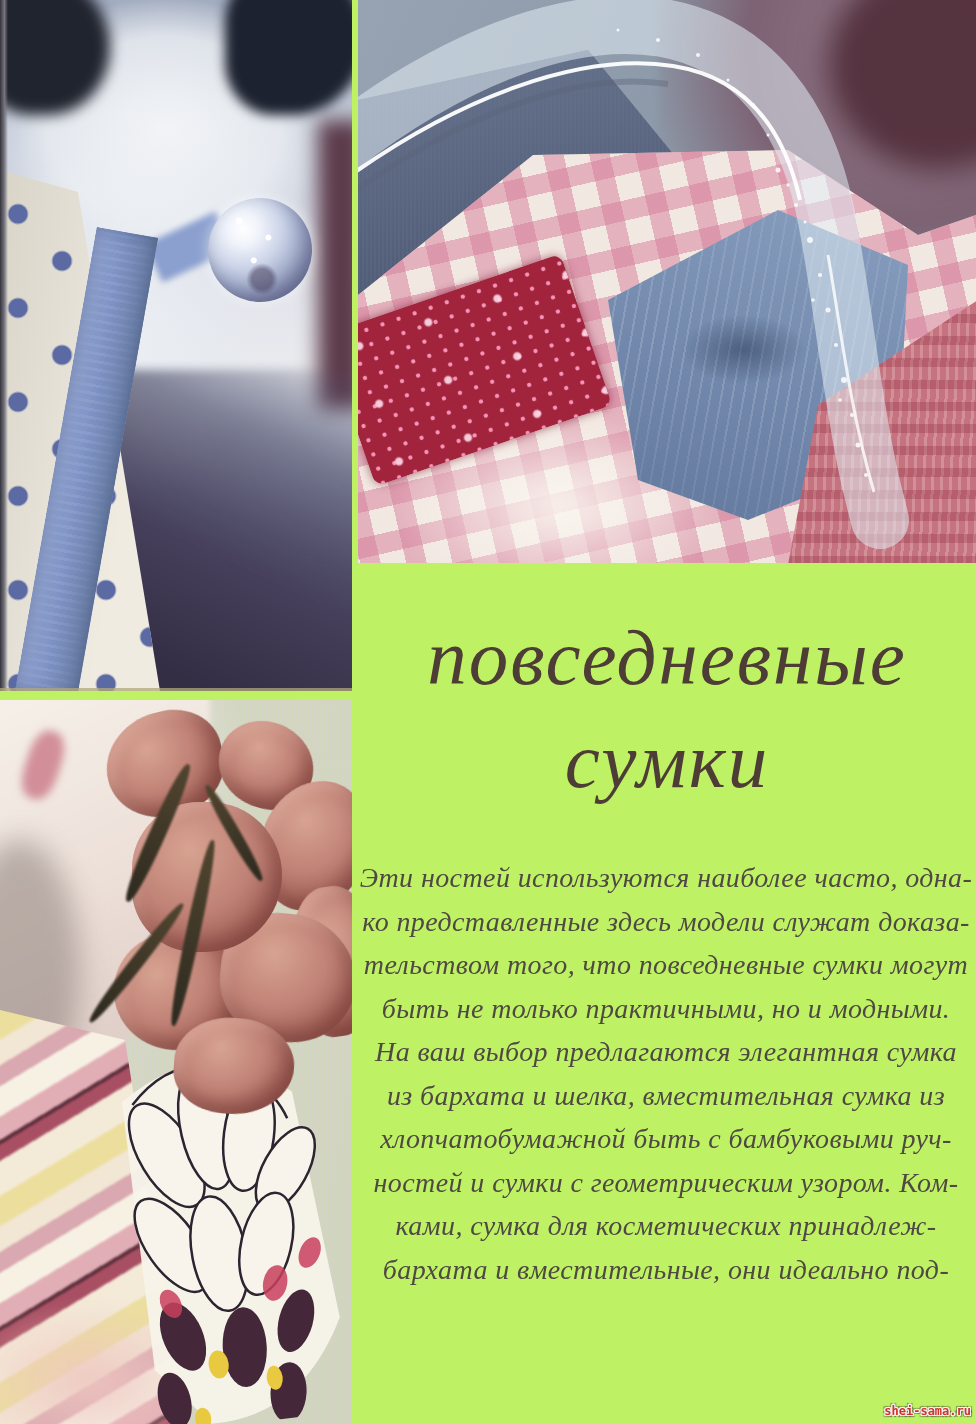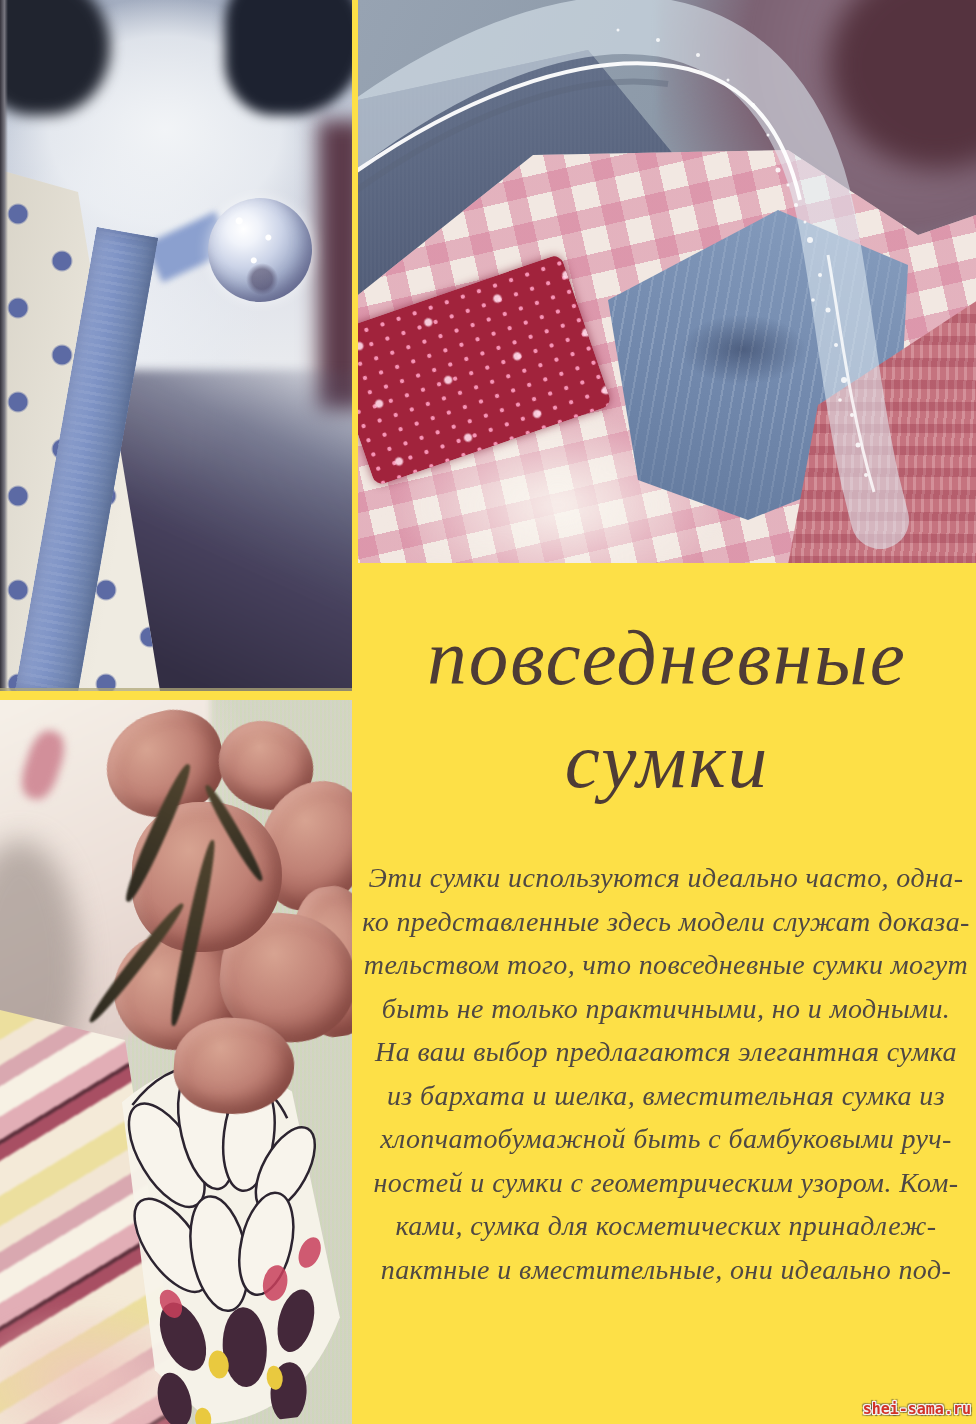--- a/index.html
+++ b/index.html
@@ -1,16 +1,16 @@
 <!DOCTYPE html>
 <html><head>
 <meta charset="utf-8">
 <style>
   html,body{margin:0;padding:0;}
-  .page{position:relative;width:976px;height:1424px;overflow:hidden;background:#fde047;
+  .page{position:relative;width:976px;height:1424px;overflow:hidden;background:#bef264;
         font-family:"Liberation Serif","DejaVu Serif",serif;}
   .page *{position:absolute;box-sizing:border-box;}
 
   
   .photo1{left:0;top:0;width:352px;height:691px;overflow:hidden;}
   .p1-base{inset:0;background:linear-gradient(180deg,#a3adc0 0%,#c2cad8 16%,#dfe2ea 38%,#e8eaee 52%,#c8cdd9 66%,#8f93a8 82%,#585a72 100%);}
   .p1-puff{inset:0;background:
     radial-gradient(ellipse 210px 170px at 165px 130px, rgba(244,246,248,.95) 0%, rgba(238,241,245,.75) 55%, transparent 78%),
     radial-gradient(ellipse 190px 230px at 110px 330px, rgba(236,239,244,.9) 0%, rgba(230,234,240,.5) 60%, transparent 80%);}
   .p1-dark-tl{left:-20px;top:-25px;width:130px;height:140px;background:#20242f;border-radius:40% 60% 55% 45%;filter:blur(7px);}
@@ -113,21 +113,21 @@
   .st4{left:150px;top:60px;width:12px;height:110px;transform:rotate(-30deg);}
 
   
   .title{left:358px;top:606px;width:618px;margin:0;text-align:center;font-style:italic;font-weight:400;
     font-size:79px;line-height:103px;letter-spacing:2px;color:#4e3c36;}
   .title span{position:static;display:block;}
   .body-text{left:356px;top:856px;width:620px;text-align:center;font-style:italic;
     font-size:28px;line-height:43.5px;letter-spacing:.4px;color:#4f4843;}
   .body-text .tline{position:static;display:block;white-space:nowrap;}
   .watermark{right:5px;bottom:6px;font-family:"DejaVu Sans Mono",monospace;font-weight:bold;
-    font-size:15px;color:#d23227;letter-spacing:0;
+    font-size:12px;color:#d23227;letter-spacing:0;
     text-shadow:-1px 0 0 #f2f2f2,1px 0 0 #f2f2f2,0 -1px 0 #f2f2f2,0 1px 0 #f2f2f2,
       -1px -1px 0 #f2f2f2,1px 1px 0 #f2f2f2,1px -1px 0 #f2f2f2,-1px 1px 0 #f2f2f2,
       -2px -2px 1px rgba(60,60,60,.55),2px 2px 1px rgba(60,60,60,.55),
       2px -2px 1px rgba(60,60,60,.45),-2px 2px 1px rgba(60,60,60,.45);}
 </style>
 </head>
 <body>
 
 <div class="page">
 
@@ -247,27 +247,27 @@
       <div class="strand st4"></div>
     </div>
   </figure>
 
   <h1 class="title">
     <span>повседневные</span>
     <span>сумки</span>
   </h1>
 
   <div class="body-text">
-    <div class="tline">Эти сумки используются идеально часто, одна-</div>
+    <div class="tline">Эти ностей используются наиболее часто, одна-</div>
     <div class="tline">ко представленные здесь модели служат доказа-</div>
     <div class="tline">тельством того, что повседневные сумки могут</div>
     <div class="tline">быть не только практичными, но и модными.</div>
     <div class="tline">На ваш выбор предлагаются элегантная сумка</div>
     <div class="tline">из бархата и шелка, вместительная сумка из</div>
     <div class="tline">хлопчатобумажной быть с бамбуковыми руч-</div>
     <div class="tline">ностей и сумки с геометрическим узором. Ком-</div>
     <div class="tline">ками,  сумка  для косметических принадлеж-</div>
-    <div class="tline">пактные и вместительные, они идеально под-</div>
+    <div class="tline">бархата и вместительные, они идеально под-</div>
   </div>
 
   <div class="watermark">shei-sama.ru</div>
 
 </div>
 
 </body></html>

